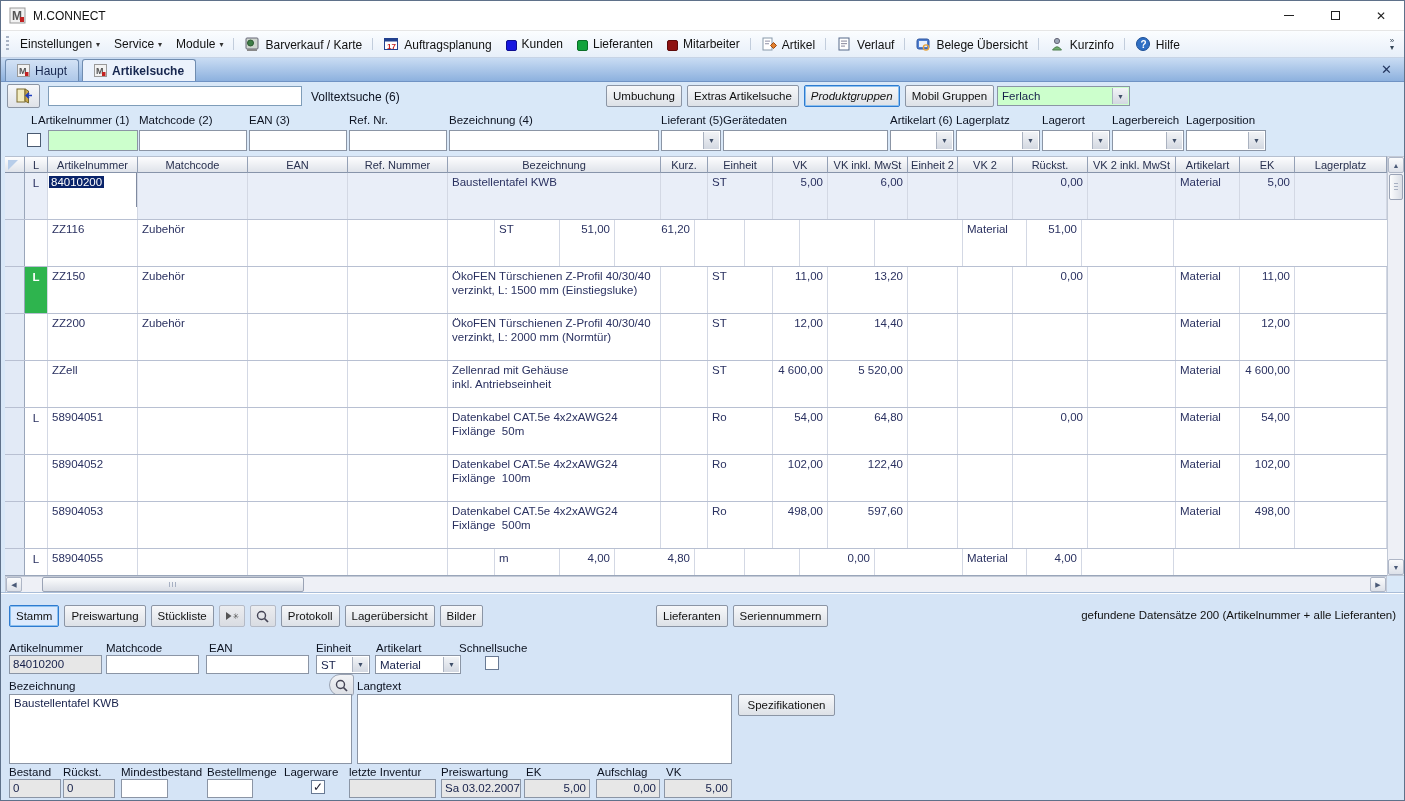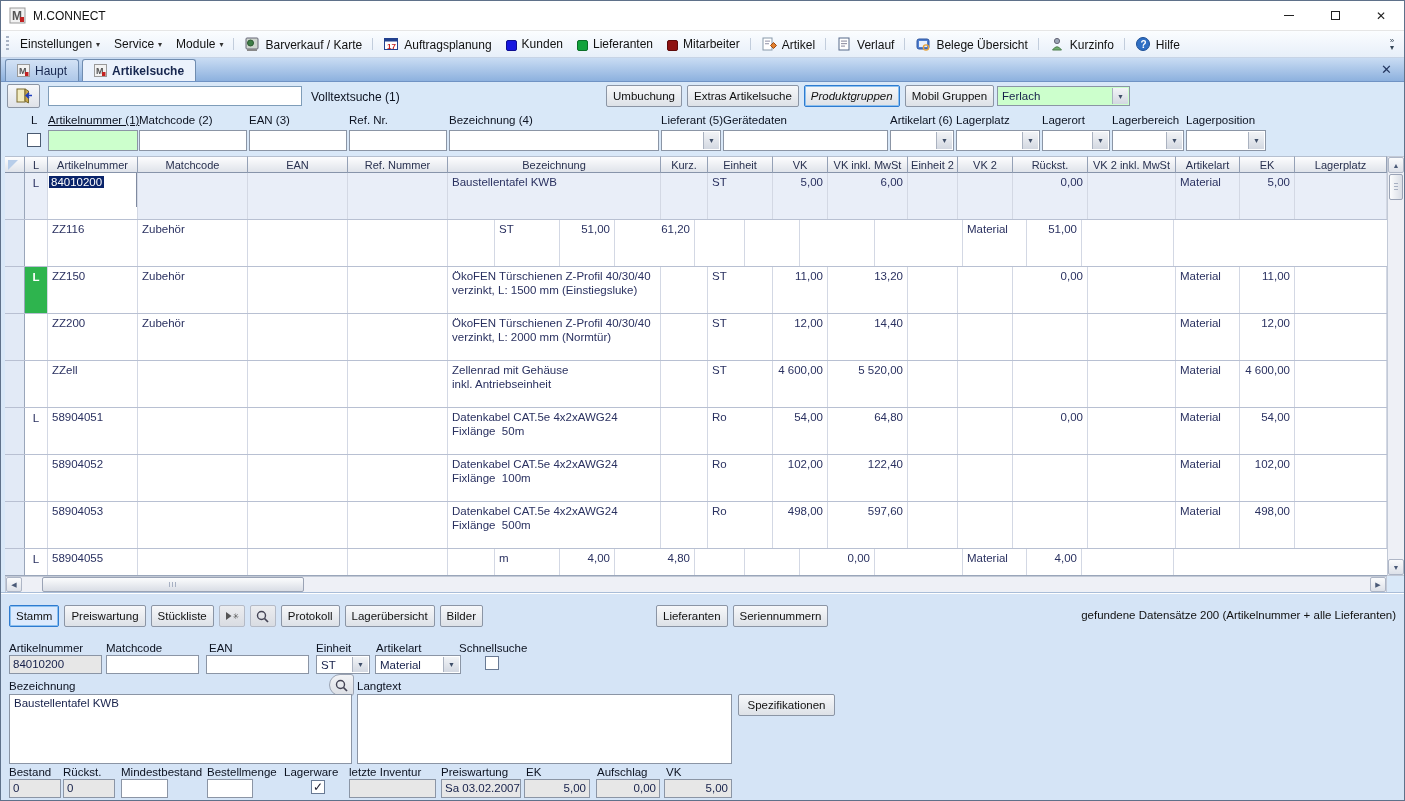--- a/index.html
+++ b/index.html
@@ -335,37 +335,37 @@
     <div class="exit-btn">
         <span class="icon" id="door-ico">
           <svg width="20" height="18">
             <rect x="3" y="2" width="8" height="13" fill="#f3edc2" stroke="#7a6a2f"></rect>
             <path d="M11 2 l3.5 2 v12 l-3.5-2 z" fill="#caa84a" stroke="#7a6a2f"></path>
             <path d="M18 8.5 h-5 M15 5.8 L12.2 8.5 l2.8 2.7" stroke="#1f3fbf" stroke-width="1.6" fill="none"></path>
           </svg>
         </span>
       </div>
     <div class="ft-input"></div>
-    <span class="ft-label">Volltextsuche (1)</span>
+    <span class="ft-label">Volltextsuche (6)</span>
     <div class="search-btns" id="search-btns">
         <div class="btn">Umbuchung</div>
         <div class="btn">Extras Artikelsuche</div>
         <div class="btn focused">Produktgruppen</div>
         <div class="btn">Mobil Gruppen</div>
       </div>
     <div class="combo green branch-combo">
       <span>Ferlach</span>
       <span class="cbtn">▼</span>
     </div>
   </div>
 
   <div class="filterrow" id="filterrow">
       <span class="flabel" style="left: 30px;">L</span>
       <div class="fcheck" style="left: 26px;"></div>
-      <span class="flabel" style="left: 47px; text-decoration: underline;">Artikelnummer (1)</span>
+      <span class="flabel" style="left: 37px;">Artikelnummer (1)</span>
       <div class="finput green" style="left: 47px; width: 90px;"></div>
       <span class="flabel" style="left: 138px;">Matchcode (2)</span>
       <div class="finput" style="left: 138px; width: 108px;"></div>
       <span class="flabel" style="left: 248px;">EAN (3)</span>
       <div class="finput" style="left: 248px; width: 98px;"></div>
       <span class="flabel" style="left: 348px;">Ref. Nr.</span>
       <div class="finput" style="left: 348px; width: 98px;"></div>
       <span class="flabel" style="left: 448px;">Bezeichnung (4)</span>
       <div class="finput" style="left: 448px; width: 210px;"></div>
       <span class="flabel" style="left: 660px;">Lieferant (5)</span>

